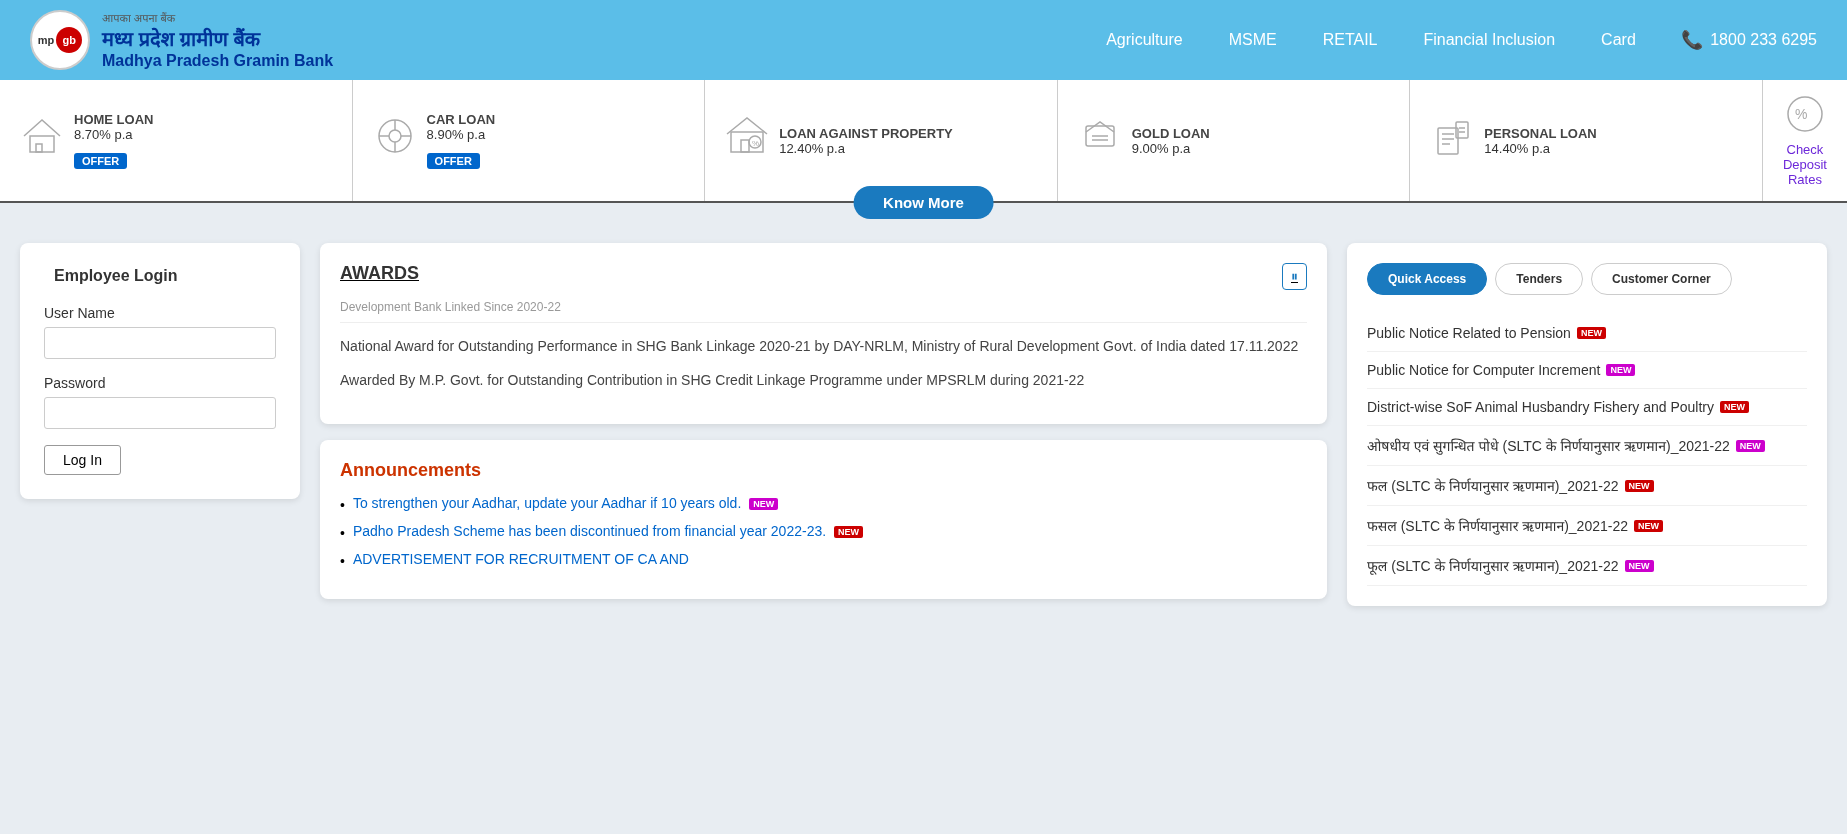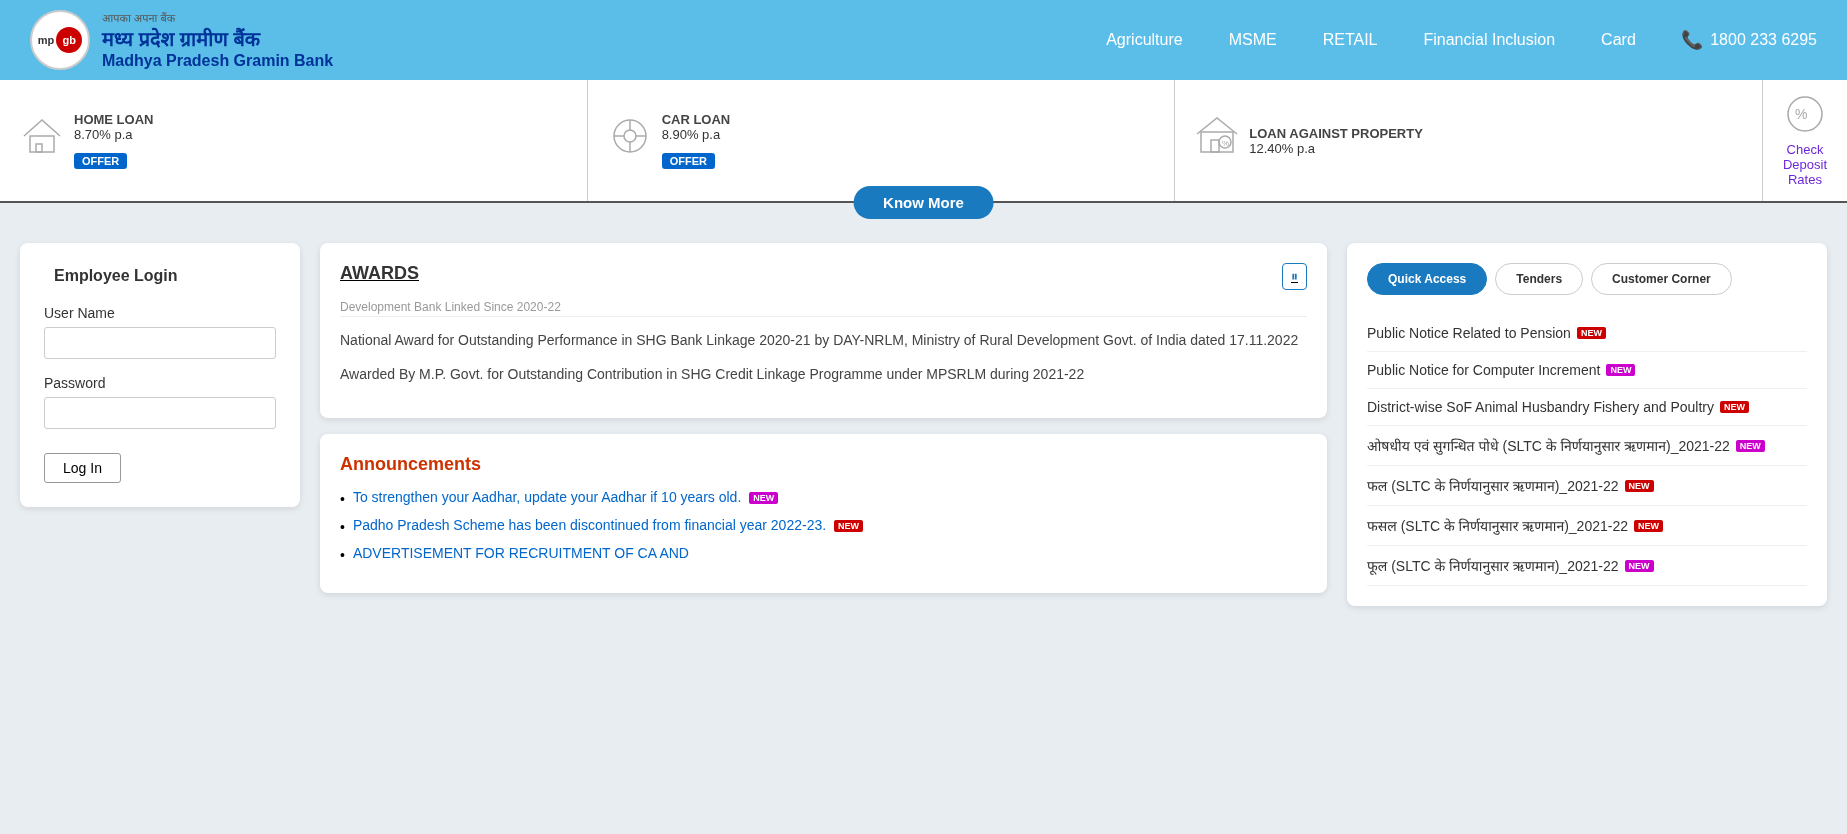--- a/index.html
+++ b/index.html
@@ -203,21 +203,20 @@
       font-size: 14px;
       height: 32px;
     }
     .login-btn {
       background: white;
       border: 1px solid #999;
       padding: 6px 18px;
       cursor: pointer;
       font-size: 14px;
       border-radius: 3px;
-      margin-top: 8px;
     }
 
     
     .middle-column {
       flex: 1;
       display: flex;
       flex-direction: column;
       gap: 16px;
     }
 
@@ -247,21 +246,21 @@
       padding: 4px 8px;
       cursor: pointer;
       color: #1a7abf;
       font-size: 14px;
     }
     .awards-subtitle {
       font-size: 12px;
       color: #999;
       margin-bottom: 12px;
       border-bottom: 1px solid #eee;
-      padding-bottom: 2px;
+      padding-bottom: 8px;
     }
     .award-text {
       font-size: 14px;
       color: #444;
       line-height: 1.6;
       margin-bottom: 12px;
     }
 
     
     .announcements-card {
@@ -452,21 +451,52 @@
         <circle cx="30" cy="28" r="6"></circle>
         <text x="27" y="32" fill="#aaa" stroke="none" font-size="8">%</text>
       </svg>
     </div>
     <div class="loan-details">
       <span class="loan-name">LOAN AGAINST PROPERTY</span>
       <span class="loan-rate"><span>12.40</span><span>% p.a</span></span>
     </div>
   </div>
 
-
+  <div class="loan-item">
+    <div class="loan-icon">
+      <svg class="gold-svg" viewBox="0 0 44 44">
+        <rect x="8" y="12" width="28" height="20" rx="2"></rect>
+        <polyline points="8,18 22,8 36,18"></polyline>
+        <line x1="14" y1="26" x2="30" y2="26"></line>
+        <line x1="14" y1="22" x2="30" y2="22"></line>
+      </svg>
+    </div>
+    <div class="loan-details">
+      <span class="loan-name">GOLD LOAN</span>
+      <span class="loan-rate"><span>9.00</span><span>% p.a</span></span>
+    </div>
+  </div>
+
+  <div class="loan-item">
+    <div class="loan-icon">
+      <svg class="personal-svg" viewBox="0 0 44 44">
+        <rect x="8" y="14" width="20" height="26" rx="1"></rect>
+        <line x1="12" y1="20" x2="24" y2="20"></line>
+        <line x1="12" y1="25" x2="24" y2="25"></line>
+        <line x1="12" y1="30" x2="20" y2="30"></line>
+        <rect x="26" y="8" width="12" height="16" rx="1"></rect>
+        <line x1="29" y1="14" x2="35" y2="14"></line>
+        <line x1="29" y1="18" x2="35" y2="18"></line>
+      </svg>
+    </div>
+    <div class="loan-details">
+      <span class="loan-name">PERSONAL LOAN</span>
+      <span class="loan-rate"><span>14.40</span><span>% p.a</span></span>
+    </div>
+  </div>
 
   <div class="check-deposit">
     <div class="check-deposit-icon">
       <svg width="40" height="40" viewBox="0 0 40 40" fill="none" stroke="#aaa" stroke-width="1.5">
         <circle cx="20" cy="20" r="17"></circle>
         <text x="10" y="25" fill="#aaa" stroke="none" font-size="14">%</text>
       </svg>
     </div>
     <div class="check-deposit-text">
       <span>Check</span><br>

